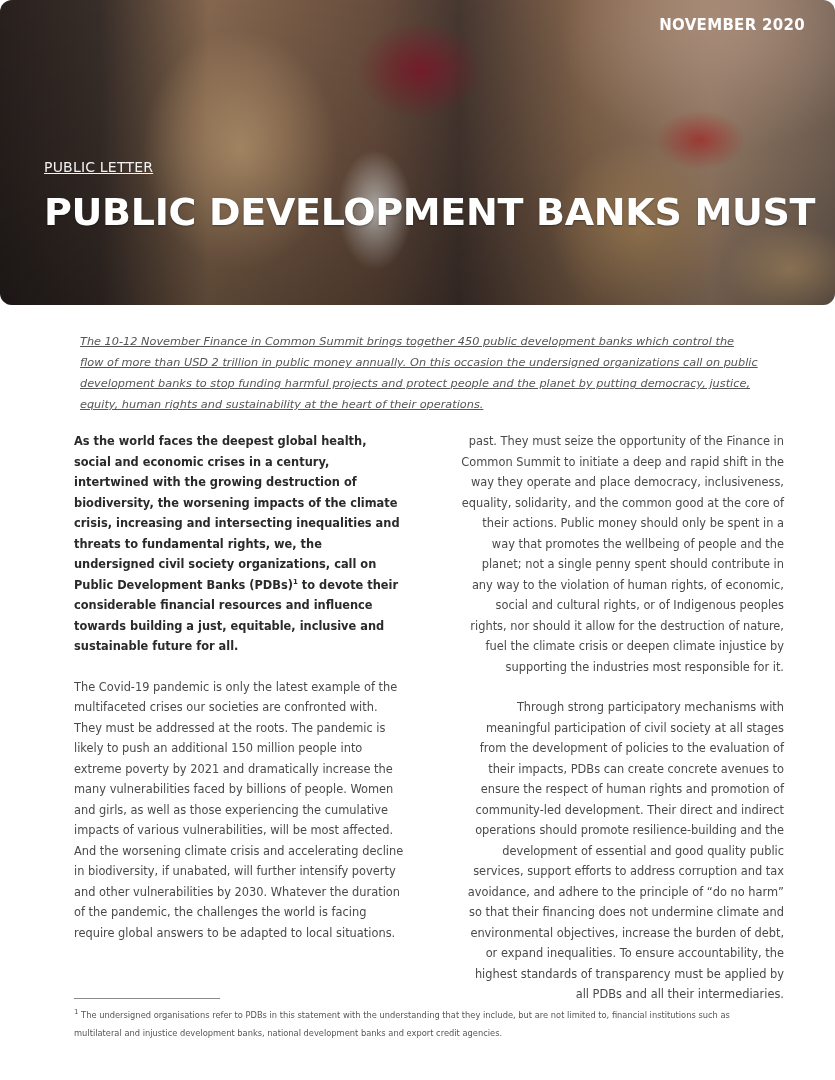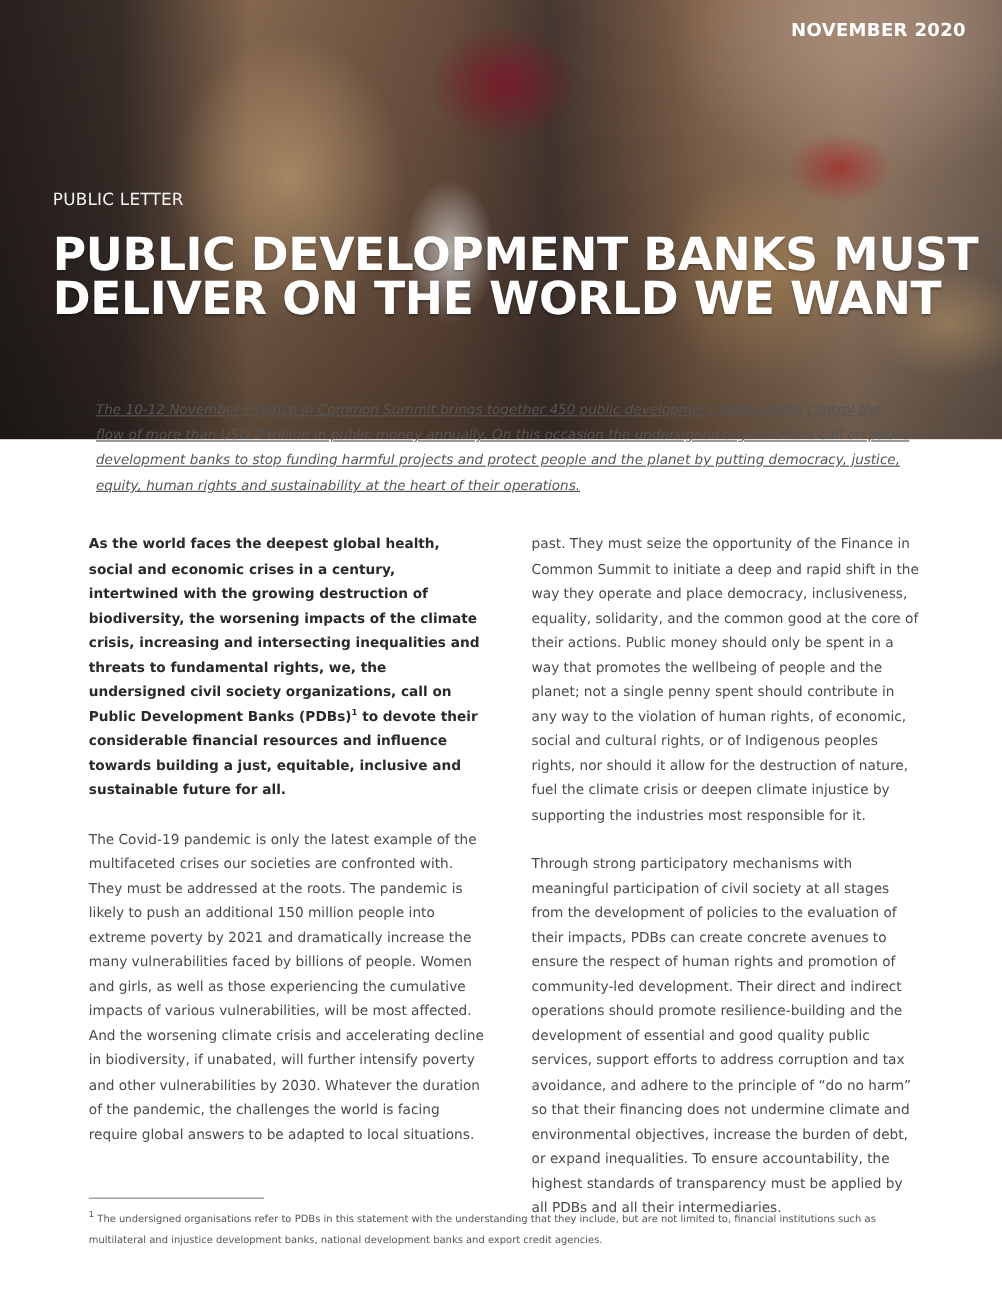--- a/index.html
+++ b/index.html
@@ -1,56 +1,56 @@
 <!DOCTYPE html>
 <html><head>
 <meta charset="utf-8">
 <style>
   html, body { margin:0; padding:0; background:#ffffff; }
   body { width:835px; height:1080px; position:relative; overflow:hidden; font-family:"DejaVu Sans", "Liberation Sans", sans-serif; }
   .hero {
-    position:absolute; left:0; top:0; width:835px; height:366px; overflow:hidden;
+    position:absolute; left:0; top:0; width:835px; height:305px; overflow:hidden;
     background:
       radial-gradient(ellipse 90px 70px at 420px 70px, rgba(130,30,45,0.95), rgba(130,30,45,0) 70%),
       radial-gradient(ellipse 130px 160px at 240px 150px, rgba(196,160,118,0.95), rgba(196,160,118,0) 75%),
       radial-gradient(ellipse 120px 120px at 640px 230px, rgba(190,150,100,0.9), rgba(190,150,100,0) 75%),
       radial-gradient(ellipse 90px 60px at 790px 270px, rgba(200,165,120,0.9), rgba(200,165,120,0) 75%),
       radial-gradient(ellipse 50px 80px at 375px 210px, rgba(235,232,228,0.9), rgba(235,232,228,0) 75%),
       radial-gradient(ellipse 60px 40px at 700px 140px, rgba(190,40,40,0.7), rgba(190,40,40,0) 75%),
       radial-gradient(ellipse 200px 140px at 720px 40px, rgba(180,150,130,0.9), rgba(180,150,130,0) 80%),
       linear-gradient(90deg, #2a221f 0%, #3b302b 12%, #8b6c52 25%, #6d5140 45%, #4a3a33 55%, #8a6a50 70%, #a88a72 85%, #7d6a5c 100%);
+    border-radius: 12px;
   }
   .hero-shade { position:absolute; inset:0; background:linear-gradient(180deg, rgba(0,0,0,0.05) 0%, rgba(0,0,0,0.18) 55%, rgba(0,0,0,0.35) 100%); }
   .date { position:absolute; right:30px; top:16px; color:#fff; font-weight:bold; font-size:15px; letter-spacing:0.3px; }
-  .kicker { position:absolute; left:44px; top:159px; color:#f2f2f2; font-size:14px; letter-spacing:0.2px; }
+  .kicker { position:absolute; left:44px; top:159px; color:#f2f2f2; font-size:14px; letter-spacing:0.2px;text-decoration:underline; }
   .title { position:absolute; left:44px; top:194px; color:#fff; font-weight:bold; font-size:38px; line-height:37px; letter-spacing:-0.3px; text-shadow:0 1px 2px rgba(0,0,0,0.35); margin:0; }
   .title span { display:block; white-space:nowrap; }
 
   .intro { position:absolute; left:80px; top:331px; width:680px; font-style:italic; color:#555; font-size:11.3px; line-height:21px; margin:0;text-decoration:underline; }
 
-  .col { position:absolute; top:431px; width:330px; font-size:11.4px; line-height:20.5px; color:#4a4a4a;margin-top:12px; }
+  .col { position:absolute; top:431px; width:330px; font-size:11.4px; line-height:20.5px; color:#4a4a4a; }
   .col-left { left:74px; }
-  .col-right { left:443px; width:325px; }
+  .col-right { left:459px; width:325px;text-align:right; }
   .col p { margin:0 0 20px 0; }
   .lead { font-weight:bold; color:#2a2a2a; }
   sup { font-size:7px; line-height:0; }
 
   .fn-rule { position:absolute; left:74px; top:998px; width:146px; height:1px; background:#8a8a8a; }
   .footnote { position:absolute; left:74px; top:1006px; width:690px; font-size:8.3px; line-height:18px; color:#555; margin:0; }
 </style>
 </head>
 <body>
 
 <div class="hero">
   <div class="hero-shade" title="Young climate protesters holding cardboard signs reading 'BE A PART OF THE SOLUTION, NOT PART OF THE POLLUTION', 'THERE IS NO PLANET B', 'CLIMATE CHANGE'"></div>
   <div class="date">NOVEMBER 2020</div>
   <div class="kicker">PUBLIC LETTER</div>
   <h1 class="title">
     <span>PUBLIC DEVELOPMENT BANKS MUST</span>
-    <span>DELIVER ON THE WORLD WE WANT</span>
   </h1>
 </div>
 
 <p class="intro">The 10-12 November Finance in Common Summit brings together 450 public development banks which control the flow of more than USD 2 trillion in public money annually. On this occasion the undersigned organizations call on public development banks to stop funding harmful projects and protect people and the planet by putting democracy, justice, equity, human rights and sustainability at the heart of their operations.</p>
 
 <div class="col col-left">
   <p class="lead"><span>As the world faces the deepest global health, social and economic crises in a century, intertwined with the growing destruction of biodiversity, the worsening impacts of the climate crisis, increasing and intersecting inequalities and threats to fundamental rights, we, the undersigned civil society organizations, call on Public Development Banks (PDBs)</span><sup>1</sup><span> to devote their considerable financial resources and influence towards building a just, equitable, inclusive and sustainable future for all.</span></p>
   <p>The Covid-19 pandemic is only the latest example of the multifaceted crises our societies are confronted with. They must be addressed at the roots. The pandemic is likely to push an additional 150 million people into extreme poverty by 2021 and dramatically increase the many vulnerabilities faced by billions of people. Women and girls, as well as those experiencing the cumulative impacts of various vulnerabilities, will be most affected. And the worsening climate crisis and accelerating decline in biodiversity, if unabated, will further intensify poverty and other vulnerabilities by 2030. Whatever the duration of the pandemic, the challenges the world is facing require global answers to be adapted to local situations.</p>
 </div>
 

